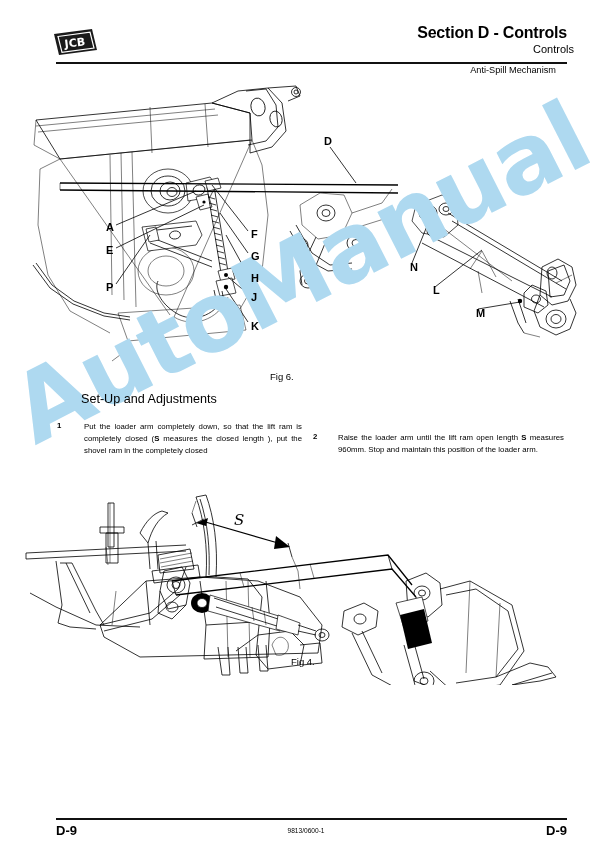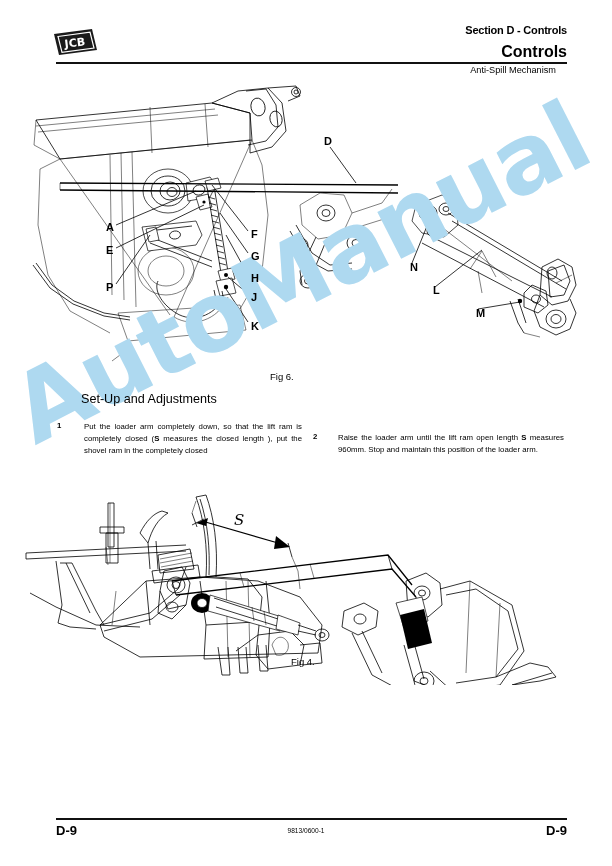--- a/index.html
+++ b/index.html
@@ -12,24 +12,24 @@
   .watermark{position:absolute;left:20px;top:300px;width:600px;height:260px;
              pointer-events:none;z-index:5;}
   .watermark span{position:absolute;left:0;top:60px;
              font-family:"DejaVu Sans",sans-serif;font-weight:bold;
              font-size:96px;letter-spacing:-2px;color:#aed9f0;
              transform:rotate(-27deg);transform-origin:left center;
              white-space:nowrap;}
 
   
   .logo{position:absolute;left:52px;top:29px;width:46px;height:27px;z-index:6;}
-  .hdr-title{position:absolute;right:45px;top:24px;font-size:11px;
+  .hdr-title{position:absolute;right:45px;top:24px;font-size:16px;
              font-weight:bold;letter-spacing:-0.2px;z-index:6;}
-  .hdr-sub{position:absolute;right:45px;top:43px;font-size:16px;
-           font-weight:bold;z-index:6;}
+  .hdr-sub{position:absolute;right:38px;top:43px;font-size:11px;
+           font-weight:normal;z-index:6;}
   .hdr-rule{position:absolute;left:56px;right:45px;top:62px;height:1.6px;
             background:#111;z-index:6;}
   .hdr-mech{position:absolute;right:56px;top:65px;font-size:9.2px;z-index:6;}
 
   
   .cal{position:absolute;font-size:11px;font-weight:bold;z-index:7;
        line-height:1;}
 
   
   .figcap{position:absolute;font-size:9.5px;font-weight:normal;z-index:7;}

